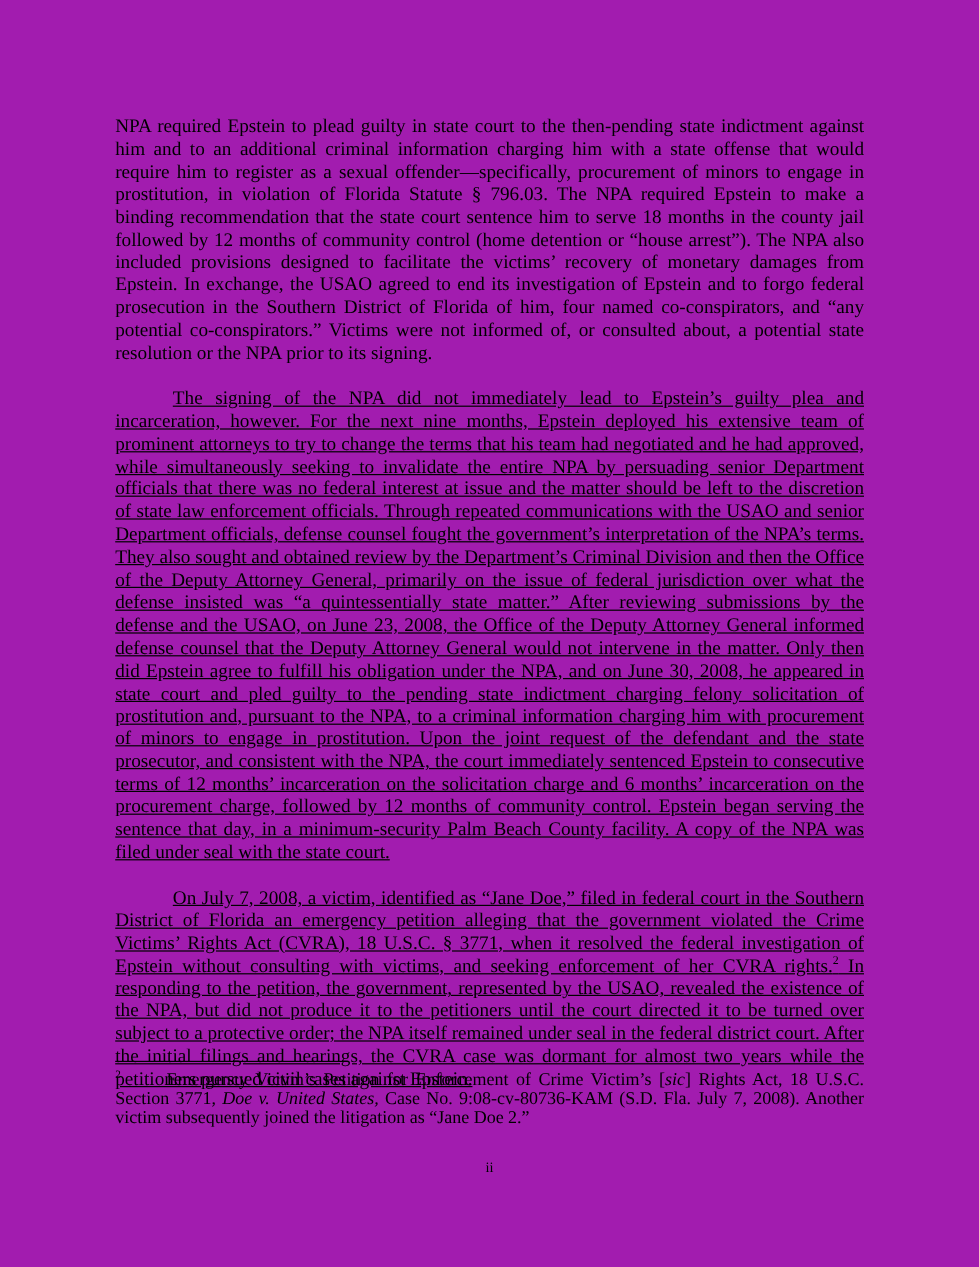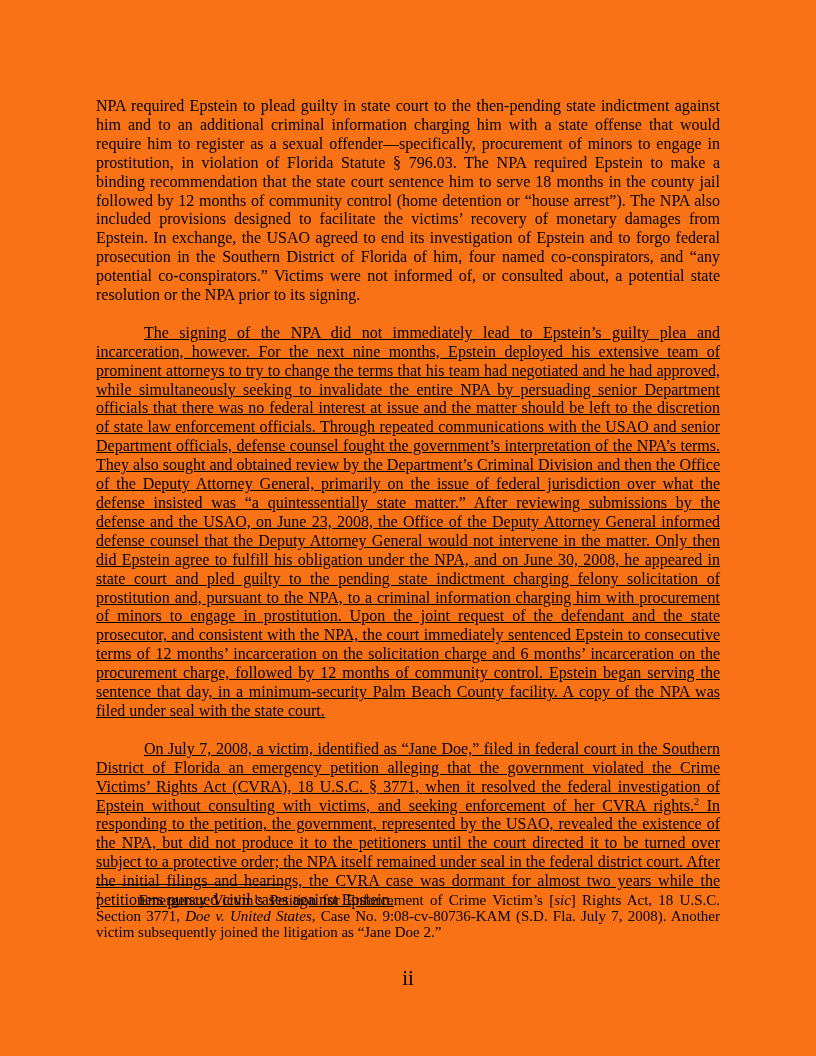--- a/index.html
+++ b/index.html
@@ -2,21 +2,21 @@
 <html><head>
 <meta charset="utf-8">
 <style>
   * { margin: 0; padding: 0; box-sizing: border-box; }
   html, body { background: #e8e8e8; }
   .page {
     position: relative;
     width: 816px;
     height: 1056px;
     margin: 0 auto;
-    background: #f97316;
+    background: #a21caf;
     font-family: "Liberation Serif", serif;
     color: #000000;
     overflow: hidden;
   }
   .body-text {
     position: absolute;
     left: 96px;
     top: 97px;
     width: 624px;
   }
@@ -49,21 +49,21 @@
     text-align: justify;
   }
   .fn-tab { display: inline-block; width: 38px; }
   .italic { font-style: italic; }
   .page-number {
     position: absolute;
     left: 0;
     right: 0;
     top: 966px;
     text-align: center;
-    font-size: 21px;
+    font-size: 12px;
   }
 </style>
 </head>
 <body>
 
 <div class="page">
 
   <div class="body-text">
 
     <p class="para">NPA required Epstein to plead guilty in state court to the then-pending state indictment against him and to an additional criminal information charging him with a state offense that would require him to register as a sexual offender—specifically, procurement of minors to engage in prostitution, in violation of Florida Statute § 796.03.  The NPA required Epstein to make a binding recommendation that the state court sentence him to serve 18 months in the county jail followed by 12 months of community control (home detention or “house arrest”).  The NPA also included provisions designed to facilitate the victims’ recovery of monetary damages from Epstein.  In exchange, the USAO agreed to end its investigation of Epstein and to forgo federal prosecution in the Southern District of Florida of him, four named co-conspirators, and “any potential co-conspirators.”  Victims were not informed of, or consulted about, a potential state resolution or the NPA prior to its signing.</p>

